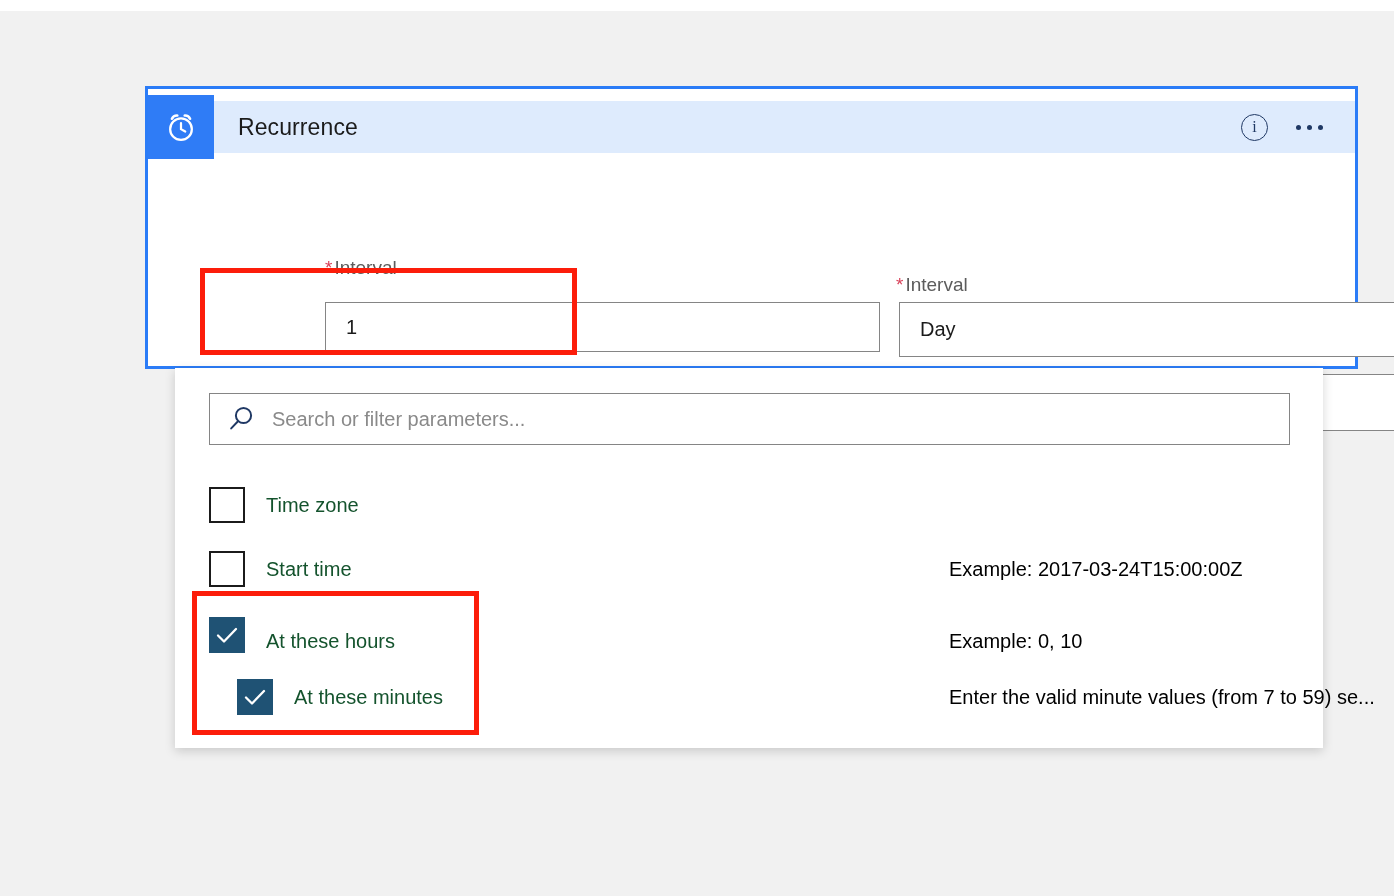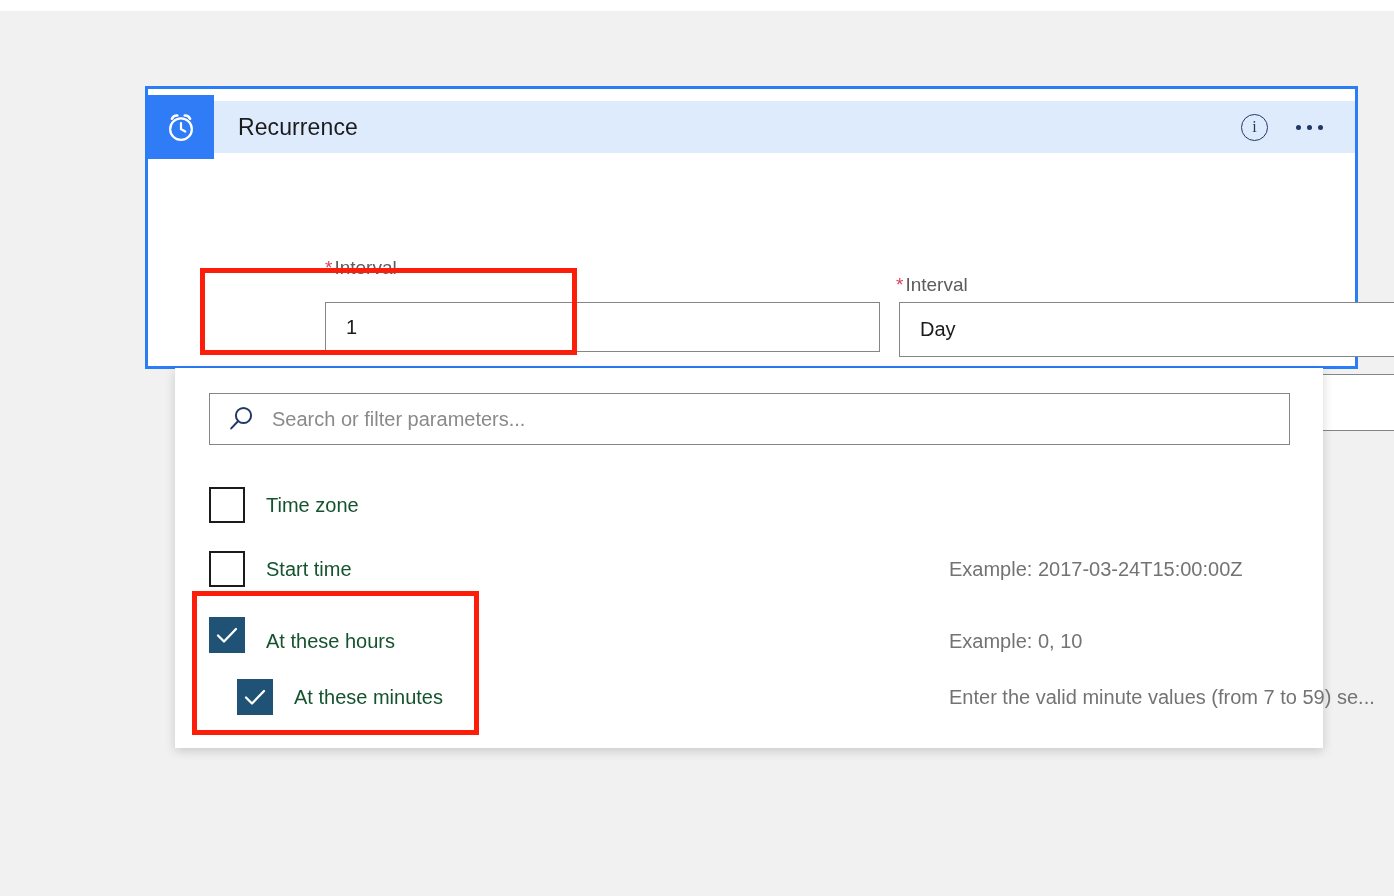--- a/index.html
+++ b/index.html
@@ -199,21 +199,21 @@
   .param-name {
     margin-left: 21px;
     font-size: 20px;
     color: #14532d;
     white-space: nowrap;
   }
   .param-desc {
     position: absolute;
     left: 740px;
     font-size: 20px;
-    color: #737373;
+    color: #000000;
     white-space: nowrap;
   }
   #row-timezone  { top: 117px; }
   #row-starttime { top: 181px; }
   #row-hours     { top: 245px; align-items: flex-end; }
   #row-minutes   { top: 309px; padding-left: 28px; }
 </style>
 </head>
 <body>
 

